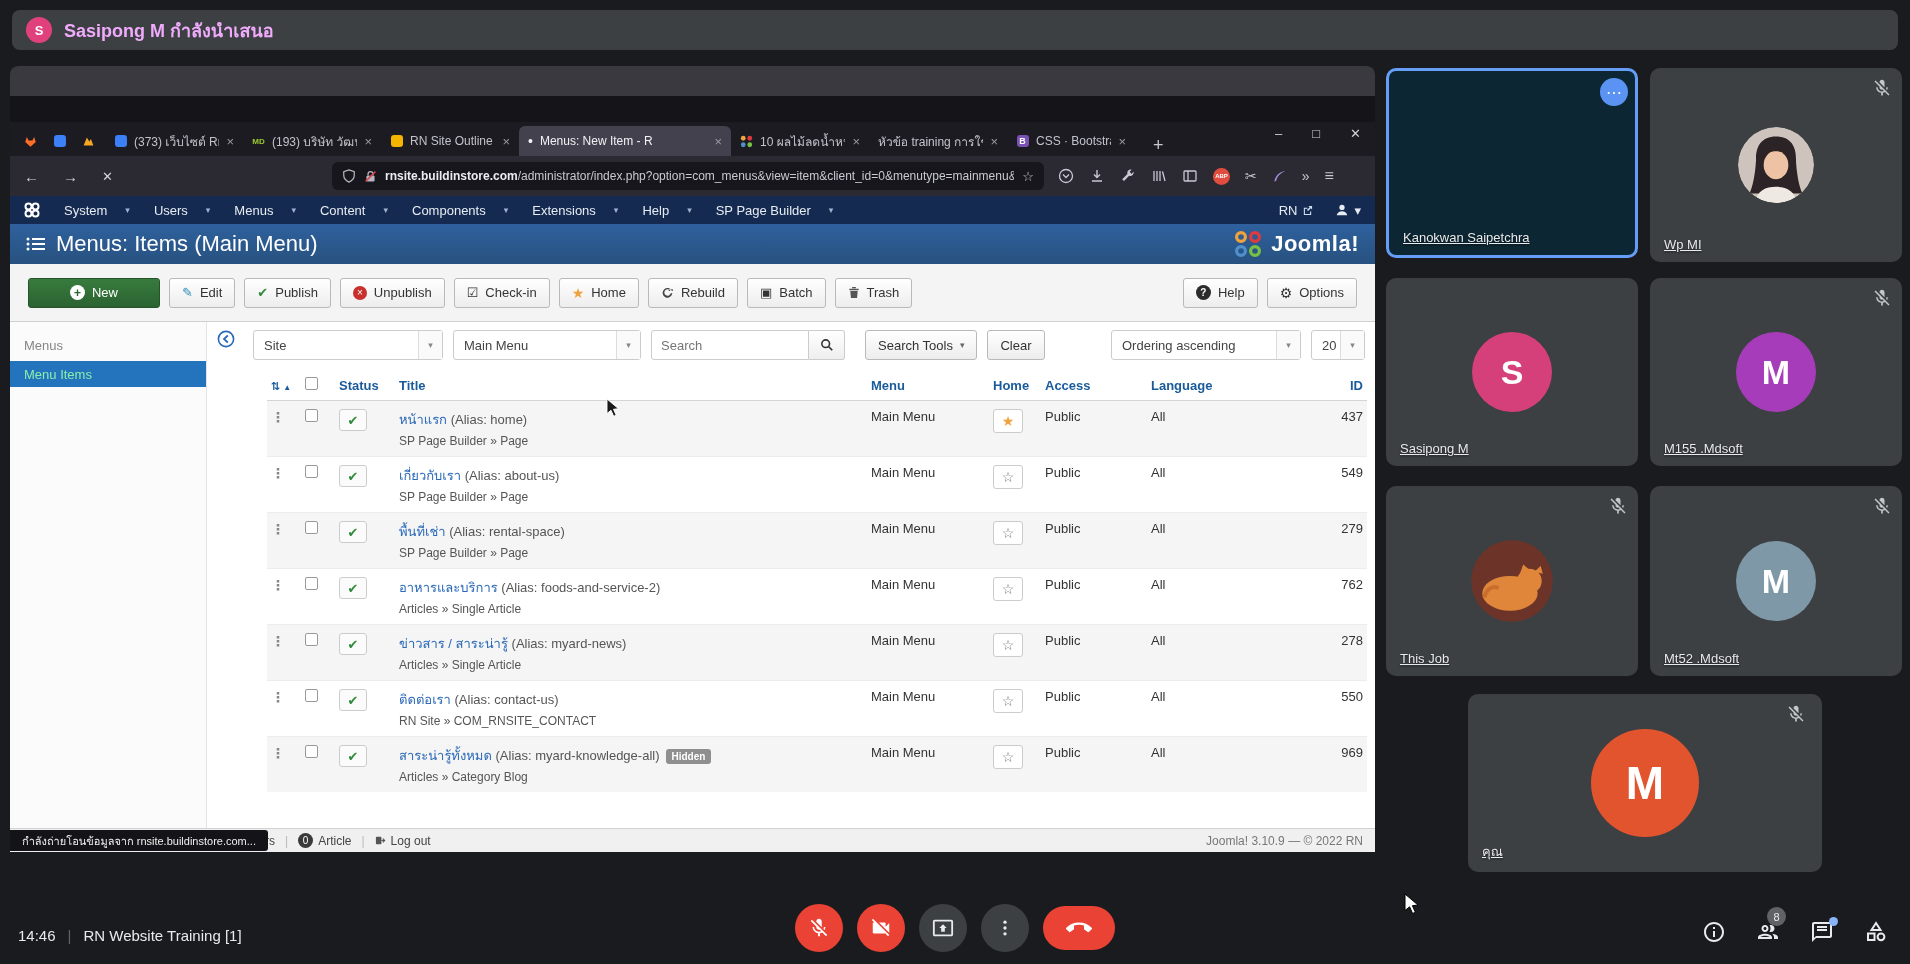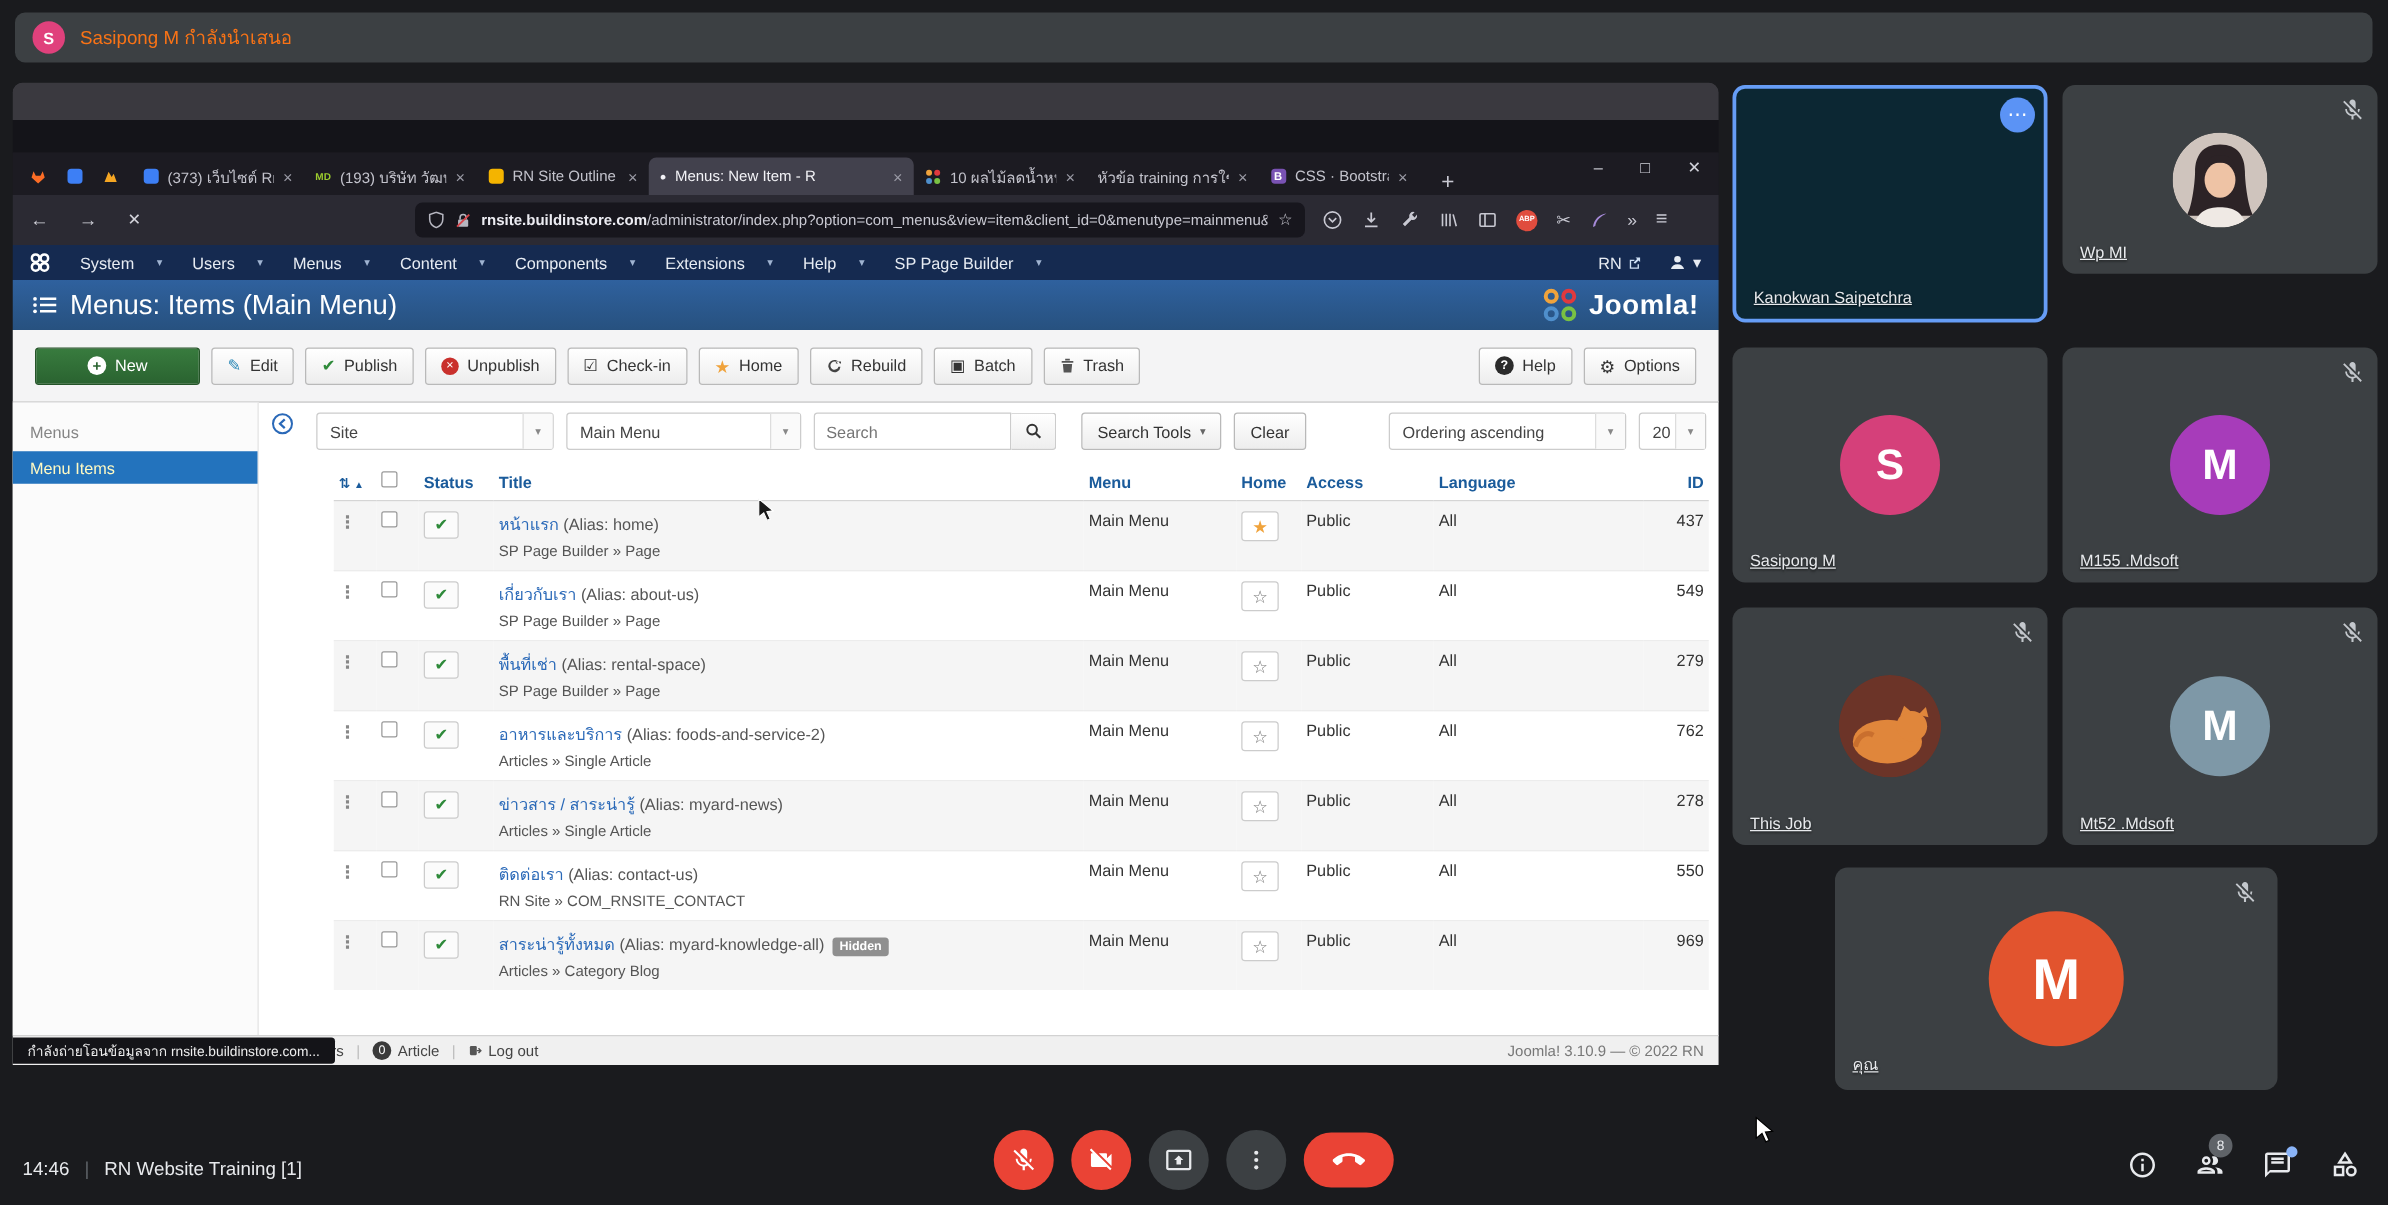--- a/index.html
+++ b/index.html
@@ -4,21 +4,21 @@
 <style>
   * { margin:0; padding:0; box-sizing:border-box; }
   html,body { width:1910px; height:964px; overflow:hidden; background:#1a1b1e;
     font-family:"Liberation Sans","DejaVu Sans",sans-serif; }
 
   
   .banner { position:absolute; left:12px; top:10px; width:1886px; height:40px;
     background:#3c4043; border-radius:8px; display:flex; align-items:center; padding:0 14px; gap:12px; }
   .banner .avat { width:26px; height:26px; border-radius:50%; background:#e0417c; color:#fff;
     display:flex; align-items:center; justify-content:center; font-size:13px; font-weight:bold; }
-  .banner .btxt { color:#f97316; font-size:15px; font-weight:normal; }
+  .banner .btxt { color:#f0abfc; font-size:18px; font-weight:bold; }
 
   
   .bwin { position:absolute; left:10px; top:66px; width:1365px; height:786px;
     border-radius:8px 8px 0 0; overflow:hidden; }
   .win-top { height:30px; background:#3a393f; border-radius:8px 8px 0 0; }
   .win-dark { height:26px; background:#141419; }
   .tabstrip { height:34px; background:#1c1b22; display:flex; align-items:flex-end; padding-left:10px; position:relative; }
   .pinned { display:flex; align-items:center; gap:16px; height:30px; padding:0 10px 0 4px; }
   .tab { height:30px; border-radius:6px 6px 0 0; display:flex; align-items:center; gap:7px;
     padding:0 9px; font-size:12px; color:#c3c3cc; width:138px; flex:none; }
@@ -66,21 +66,21 @@
   .ico-dark { color:#333; font-size:13px; }
   .ico-star { color:#f0a33c; font-size:14px; }
   .ico-helpc { width:15px; height:15px; border-radius:50%; background:#2b2b2b; color:#fff; font-size:10px;
     font-weight:bold; display:flex; align-items:center; justify-content:center; }
   .tb-spacer { margin-left:auto; }
 
   .jbody { position:relative; height:506px; background:#fff; }
   .jsidebar { position:absolute; left:0; top:0; width:197px; height:100%; background:#fbfbfb;
     border-right:1px solid #e3e3e3; }
   .sb-head { color:#868686; font-size:13px; padding:16px 0 8px 14px; }
-  .sb-active { height:26px; background:#2373bd; color:#fef9c3; font-size:13px; display:flex;
+  .sb-active { height:26px; background:#2373bd; color:#86efac; font-size:13px; display:flex;
     align-items:center; padding-left:14px; }
   .jcontent { position:absolute; left:197px; top:0; right:0; height:100%; }
   .collapse-ic { position:absolute; left:10px; top:8px; color:#2a69b8; }
   .filters { position:absolute; left:46px; right:10px; top:6px; height:34px; display:flex;
     align-items:center; gap:10px; }
   .jselect { height:30px; border:1px solid #ccc; border-radius:3px; background:#fff; display:flex;
     align-items:center; font-size:13px; color:#444; }
   .jselect .seltxt { padding:0 10px; flex:1; white-space:nowrap; overflow:hidden; }
   .jselect .selcaret { width:24px; height:100%; border-left:1px solid #ddd; display:flex;
     align-items:center; justify-content:center; color:#888; font-size:9px; background:#fafafa; }
@@ -674,21 +674,21 @@
     <path d="M1 1v14.5l4-3.2 2.7 6 2.5-1.1-2.7-5.9 5-0.6z" fill="#1a1a1a" stroke="#fff" stroke-width="0.9"></path>
   </svg>
 
 <div class="tile sel" style="left:1386px;top:68px;width:252px;height:190px">
   <button class="more-btn">
       <span>⋯</span>
     </button>
   <div class="pname">Kanokwan Saipetchra</div>
 </div>
 
-<div class="tile" style="left:1650px;top:68px;width:252px;height:151px">
+<div class="tile" style="left:1650px;top:68px;width:252px;height:194px">
   <span class="mic-off">
       <svg class="svgi" width="20" height="20" viewBox="0 0 24 24">
         <path fill="currentColor" d="M19 11h-1.7c0 .74-.16 1.43-.43 2.05l1.23 1.23c.56-.98.9-2.09.9-3.28zm-4.02.17c0-.06.02-.11.02-.17V5c0-1.66-1.34-3-3-3S9 3.34 9 5v.18l5.98 5.99zM4.27 3L3 4.27l6.01 6.01V11c0 1.66 1.33 3 2.99 3 .22 0 .44-.03.65-.08l1.66 1.66c-.71.33-1.5.52-2.31.52-2.76 0-5.3-2.1-5.3-5.1H5c0 3.41 2.72 6.23 6 6.72V21h2v-3.28c.91-.13 1.77-.45 2.54-.9L19.73 21 21 19.73 4.27 3z"></path>
       </svg>
     </span>
   <div class="avatar" style="width:76px;height:76px">
       <svg width="76" height="76" viewBox="0 0 80 80">
         <defs>
           <clipPath id="cw">
             <circle cx="40" cy="40" r="40"></circle>

